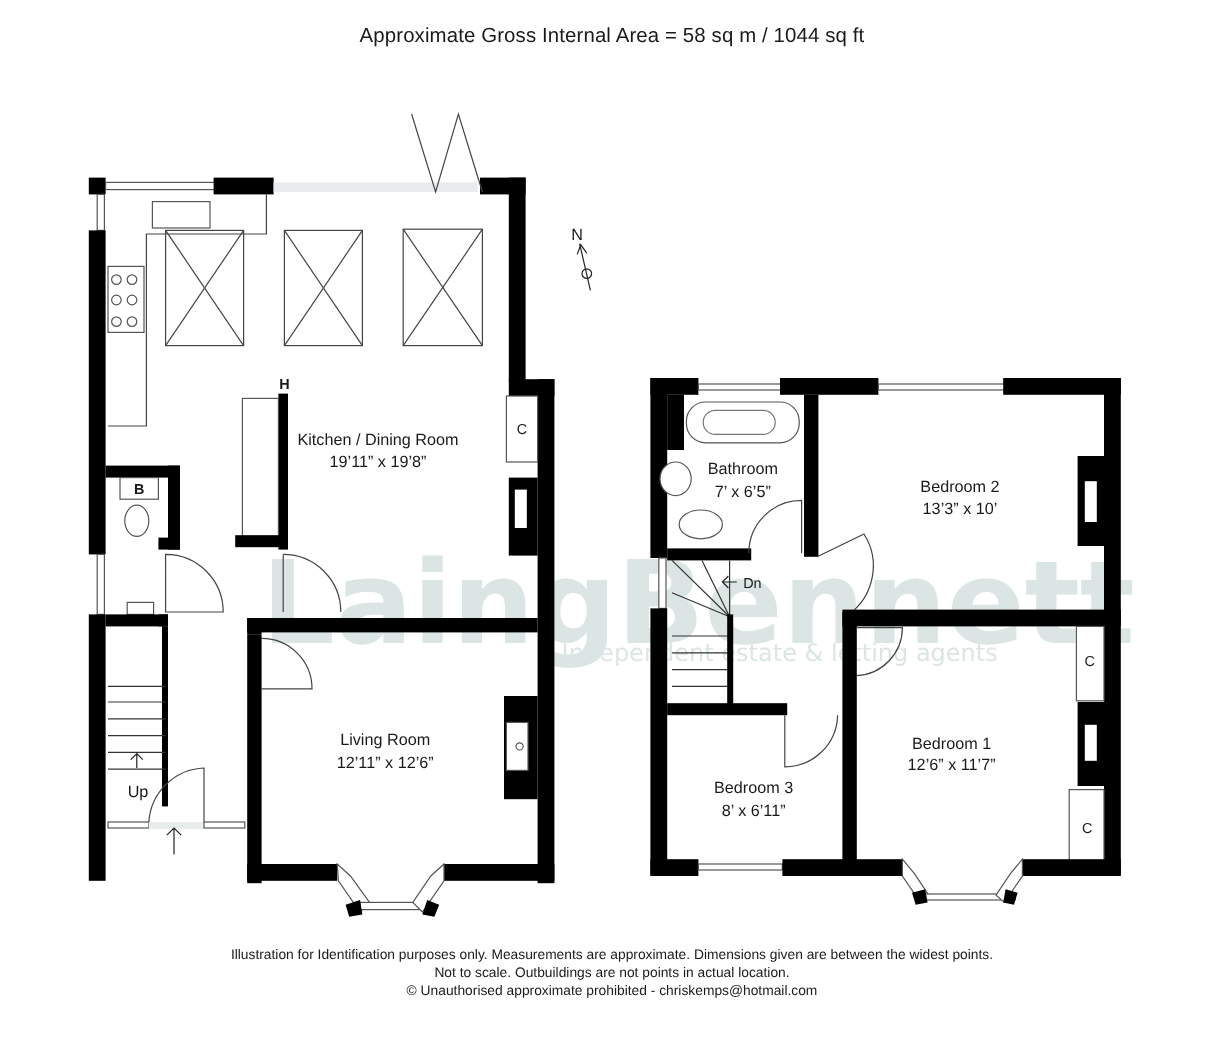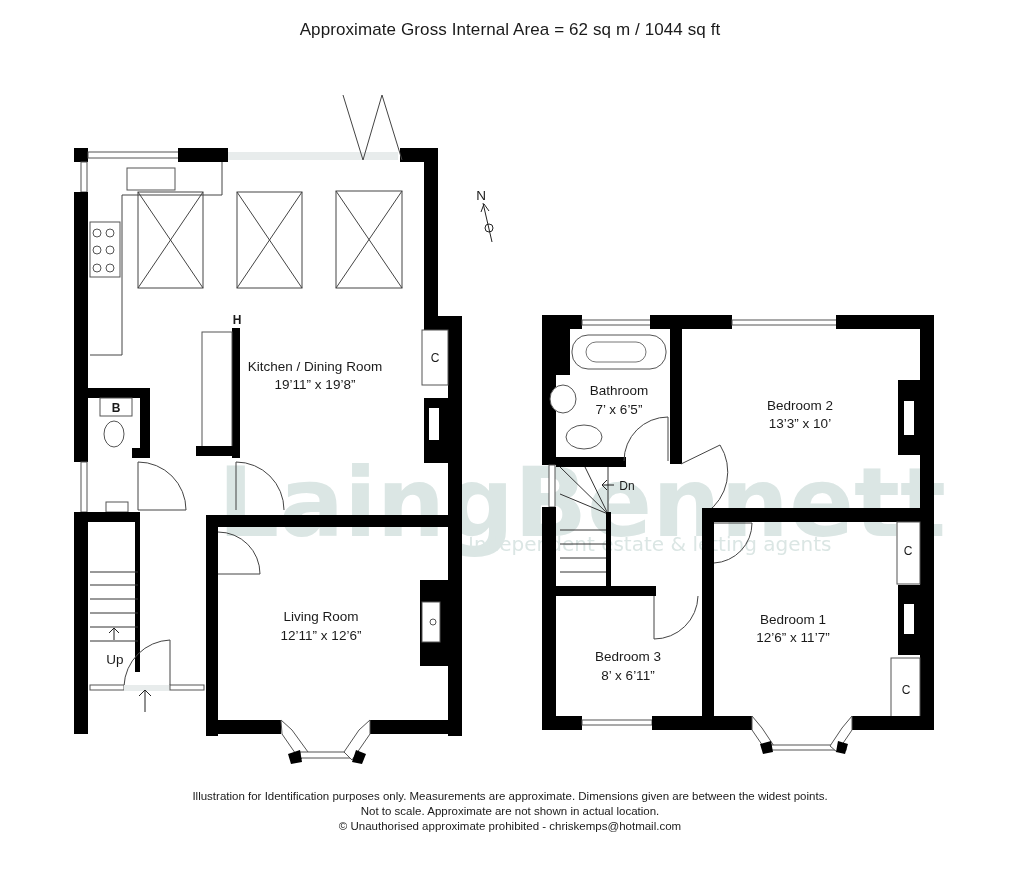--- a/index.html
+++ b/index.html
@@ -11,21 +11,21 @@
   .small{font-family:"Liberation Sans",sans-serif;font-size:12px;fill:#1a1a1a;text-anchor:middle;}
   .wm{font-family:"DejaVu Sans",sans-serif;fill:#dbe6e4;}
   .wall{fill:#000;}
   .thin{fill:none;stroke:#444;stroke-width:1;}
   .win{fill:#fff;stroke:#555;stroke-width:1;}
   .gap{fill:#e8ecec;}
 </style>
 </head>
 <body>
 
-<div class="title">Approximate Gross Internal Area  =  62 sq m / 1044 sq ft</div>
+<div class="title">Approximate Gross Internal Area  =  58 sq m / 1044 sq ft</div>
 
 <svg width="1020" height="869" viewBox="0 0 1020 869">
 
   <g>
     <text class="wm" x="218" y="536" font-size="96" font-weight="bold">LaingBennett</text>
     <text class="wm" x="468" y="551" font-size="20">Independent estate &amp; letting agents</text>
   </g>
 
   <g>
 
@@ -212,15 +212,15 @@
     <polygon class="win" points="852,716 842,728 830,746 837,752 852,730"></polygon>
     <polygon class="wall" points="760,744 771,741 773,752 763,754"></polygon>
     <polygon class="wall" points="838,741 848,744 845,754 836,752"></polygon>
     <text class="lbl" x="793" y="624">Bedroom 1</text>
     <text class="lbl" x="793" y="642">12’6” x 11’7”</text>
   </g>
 </svg>
 
 <div class="footer">
   <div>Illustration for Identification purposes only.  Measurements are approximate. Dimensions given are between the widest points.</div>
-  <div>Not to scale.  Approximate are not shown in actual location.</div>
+  <div>Not to scale.  Outbuildings are not points in actual location.</div>
   <div>© Unauthorised approximate prohibited  -  chriskemps@hotmail.com</div>
 </div>
 
 </body></html>

